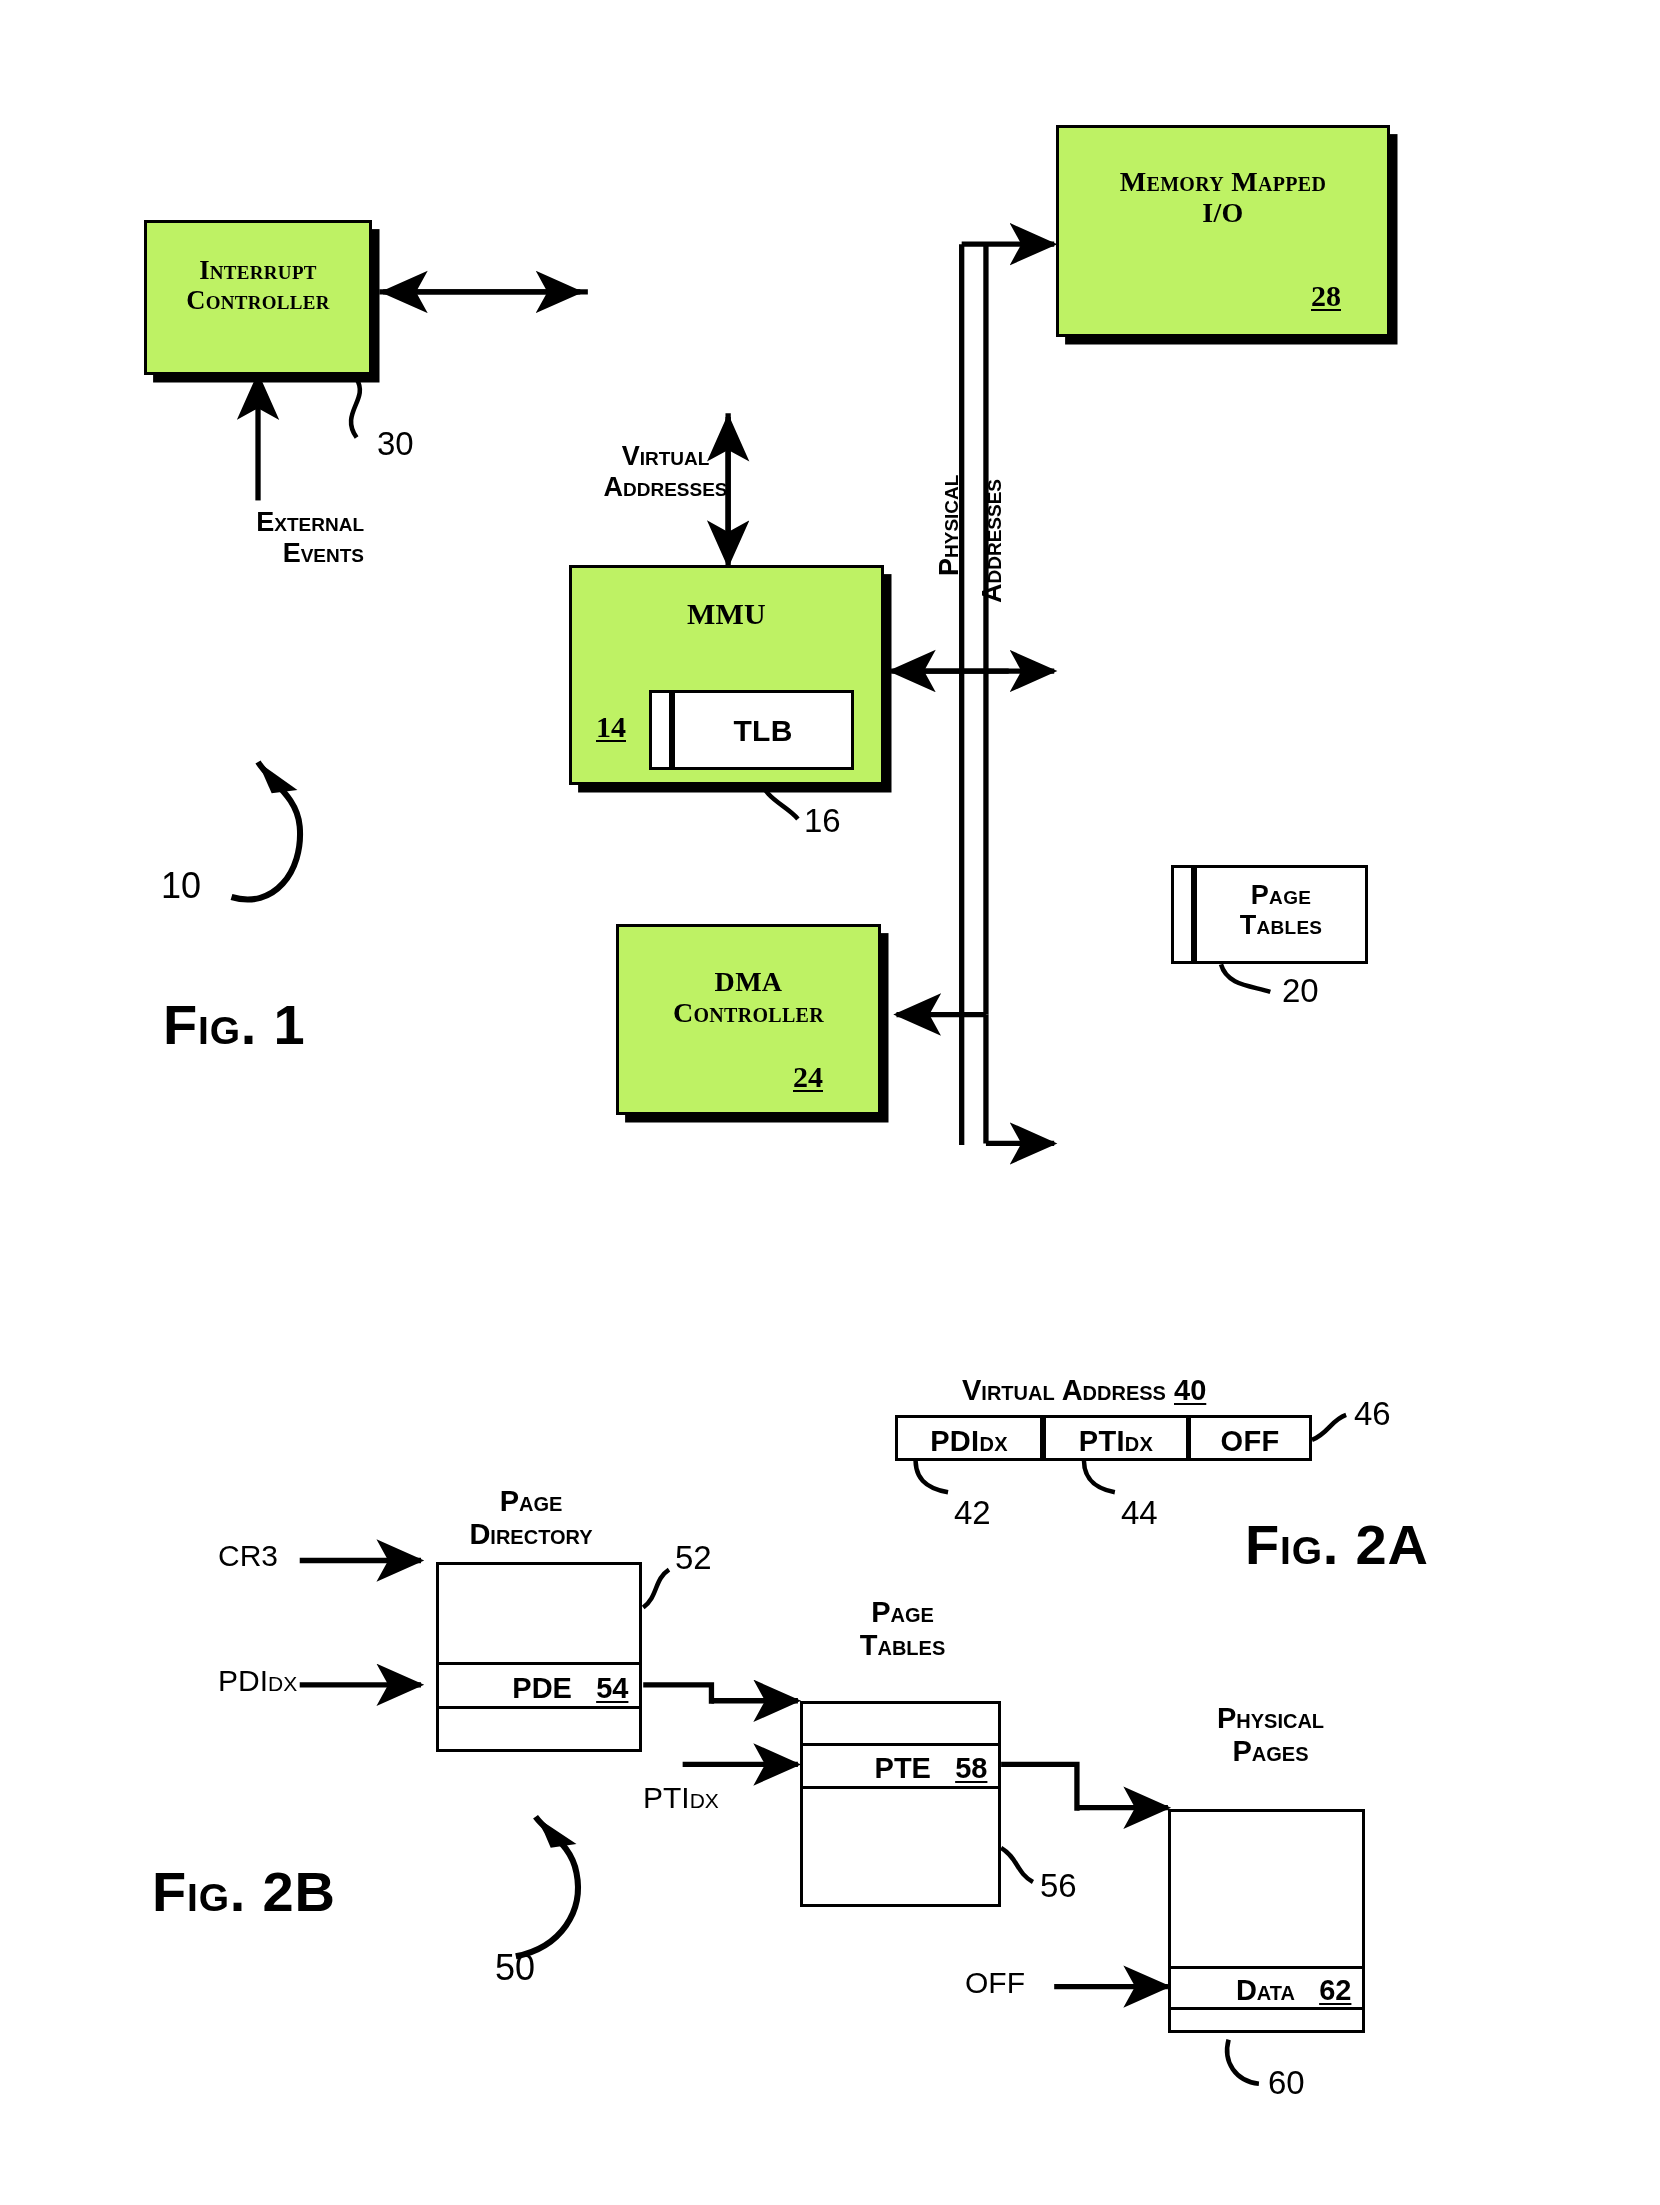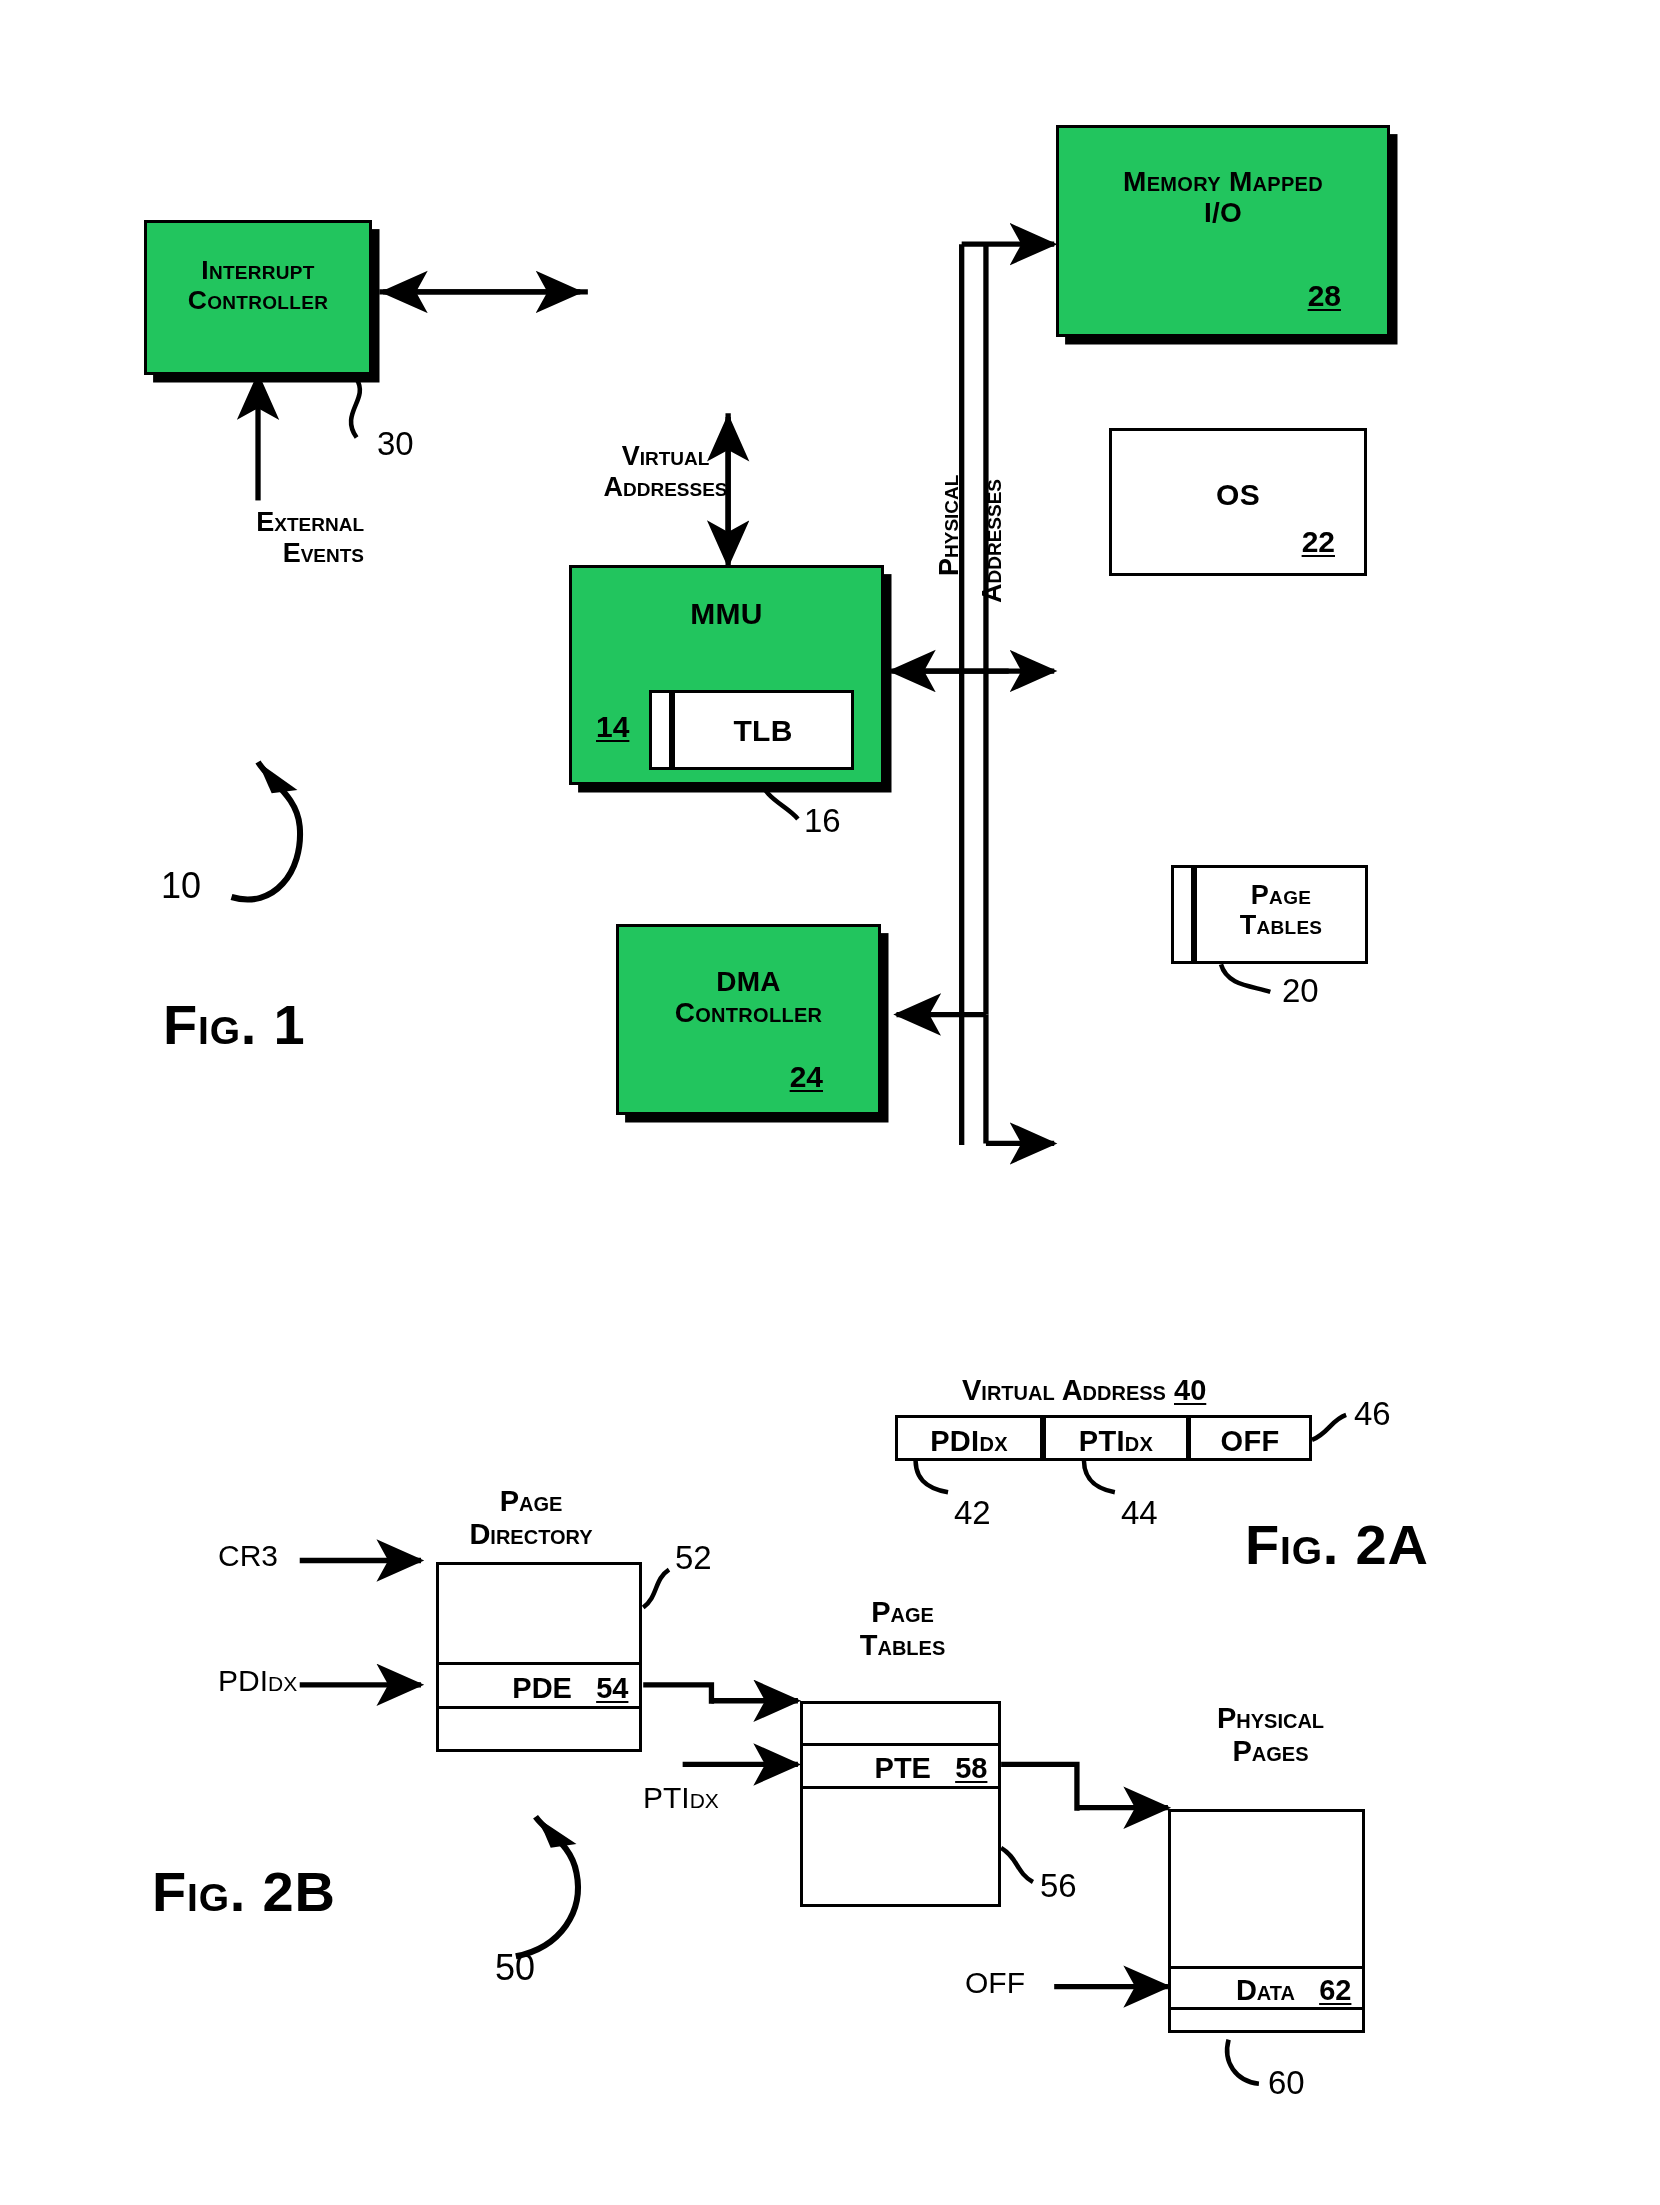--- a/index.html
+++ b/index.html
@@ -13,22 +13,23 @@
     font-family: "Liberation Sans", sans-serif;
     color: #000;
     overflow: hidden;
   }
   #figure-root { position: absolute; inset: 0; }
 
   
   .pbox {
     position: absolute;
     border: 3.8px solid #000;
-    background: #22c55e;
+    background: #bef264;
     box-shadow: 8.3px 8.3px 0 -0.8px #000;
+    font-family: Liberation Serif, serif;
   }
 
   .blabel {
     position: absolute;
     left: 0; right: 0;
     text-align: center;
     font-variant: small-caps;
     font-weight: bold;
     letter-spacing: 0.3px;
     line-height: 1.12;
@@ -192,24 +193,20 @@
   <div class="vlabel" style="left:934px; top:576px; font-size:27px;">Physical</div>
   <div class="vlabel" style="left:977px; top:603px; font-size:27px;">Addresses</div>
 
   <div class="pbox" style="left:1056px; top:125px; width:334px; height:212px;">
     <div class="blabel" style="top:38px; font-size:28px;">Memory Mapped
 I/O</div>
     <div class="refnum" style="right:46px; bottom:21px; font-size:30px;">28</div>
   </div>
 
 
-  <div class="cellbox" style="left:1109px; top:428px; width:258px; height:148px;">
-    <div class="blabel" style="top:47px; font-size:30px;">OS</div>
-    <div class="refnum" style="right:29px; bottom:13.7px; font-size:30px;">22</div>
-  </div>
 
   <div class="cellbox" style="left:1171px; top:865px; width:23px; height:99px;"></div>
   <div class="cellbox" style="left:1194px; top:865px; width:174px; height:99px;">
     <div class="blabel" style="top:12px; font-size:27px;">Page
 Tables</div>
   </div>
   <div class="plain-ref" style="left:1282px; top:972px; font-size:33px;">20</div>
 
   <div class="pbox" style="left:616px; top:924px; width:265px; height:191px;">
     <div class="blabel" style="top:39px; font-size:28px;">DMA

